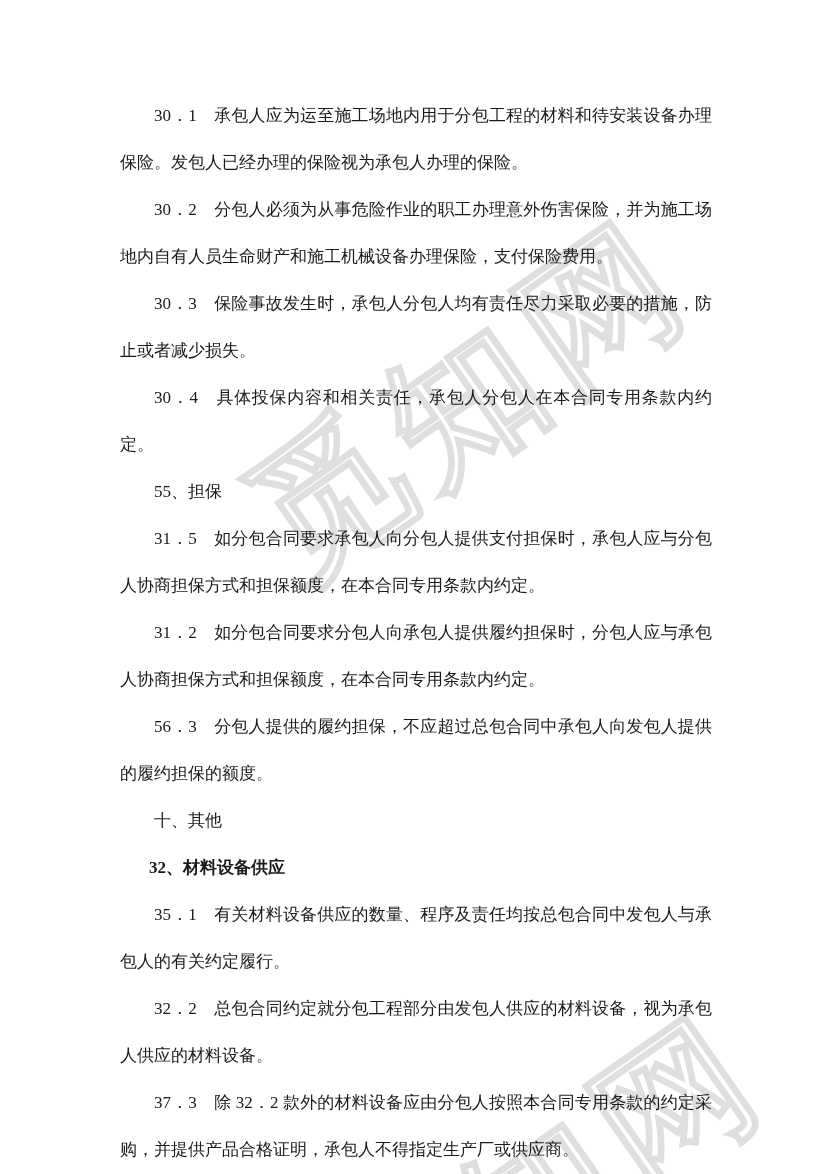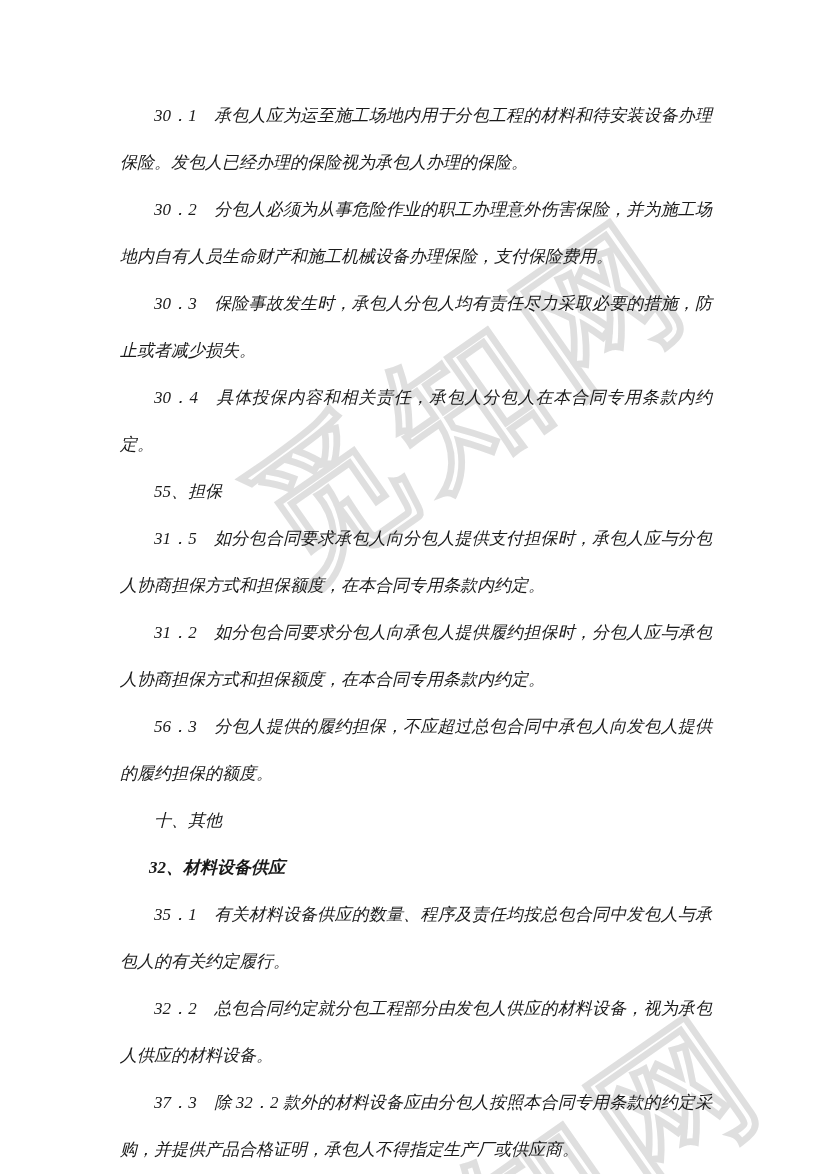--- a/index.html
+++ b/index.html
@@ -14,21 +14,20 @@
     background: #ffffff;
     overflow: hidden;
     font-family: "Liberation Serif", "DejaVu Serif", serif;
     color: #1a1a1a;
   }
   .content {
     position: relative;
     z-index: 2;
     padding: 92px 118px 0 120px;
     box-sizing: border-box;
-    font-style: italic;
   }
   .content p {
     margin: 0;
     font-size: 17px;
     line-height: 47px;
     text-align: justify;
     text-indent: 2em;
     word-break: break-all;
   }
   .content p.heading {

